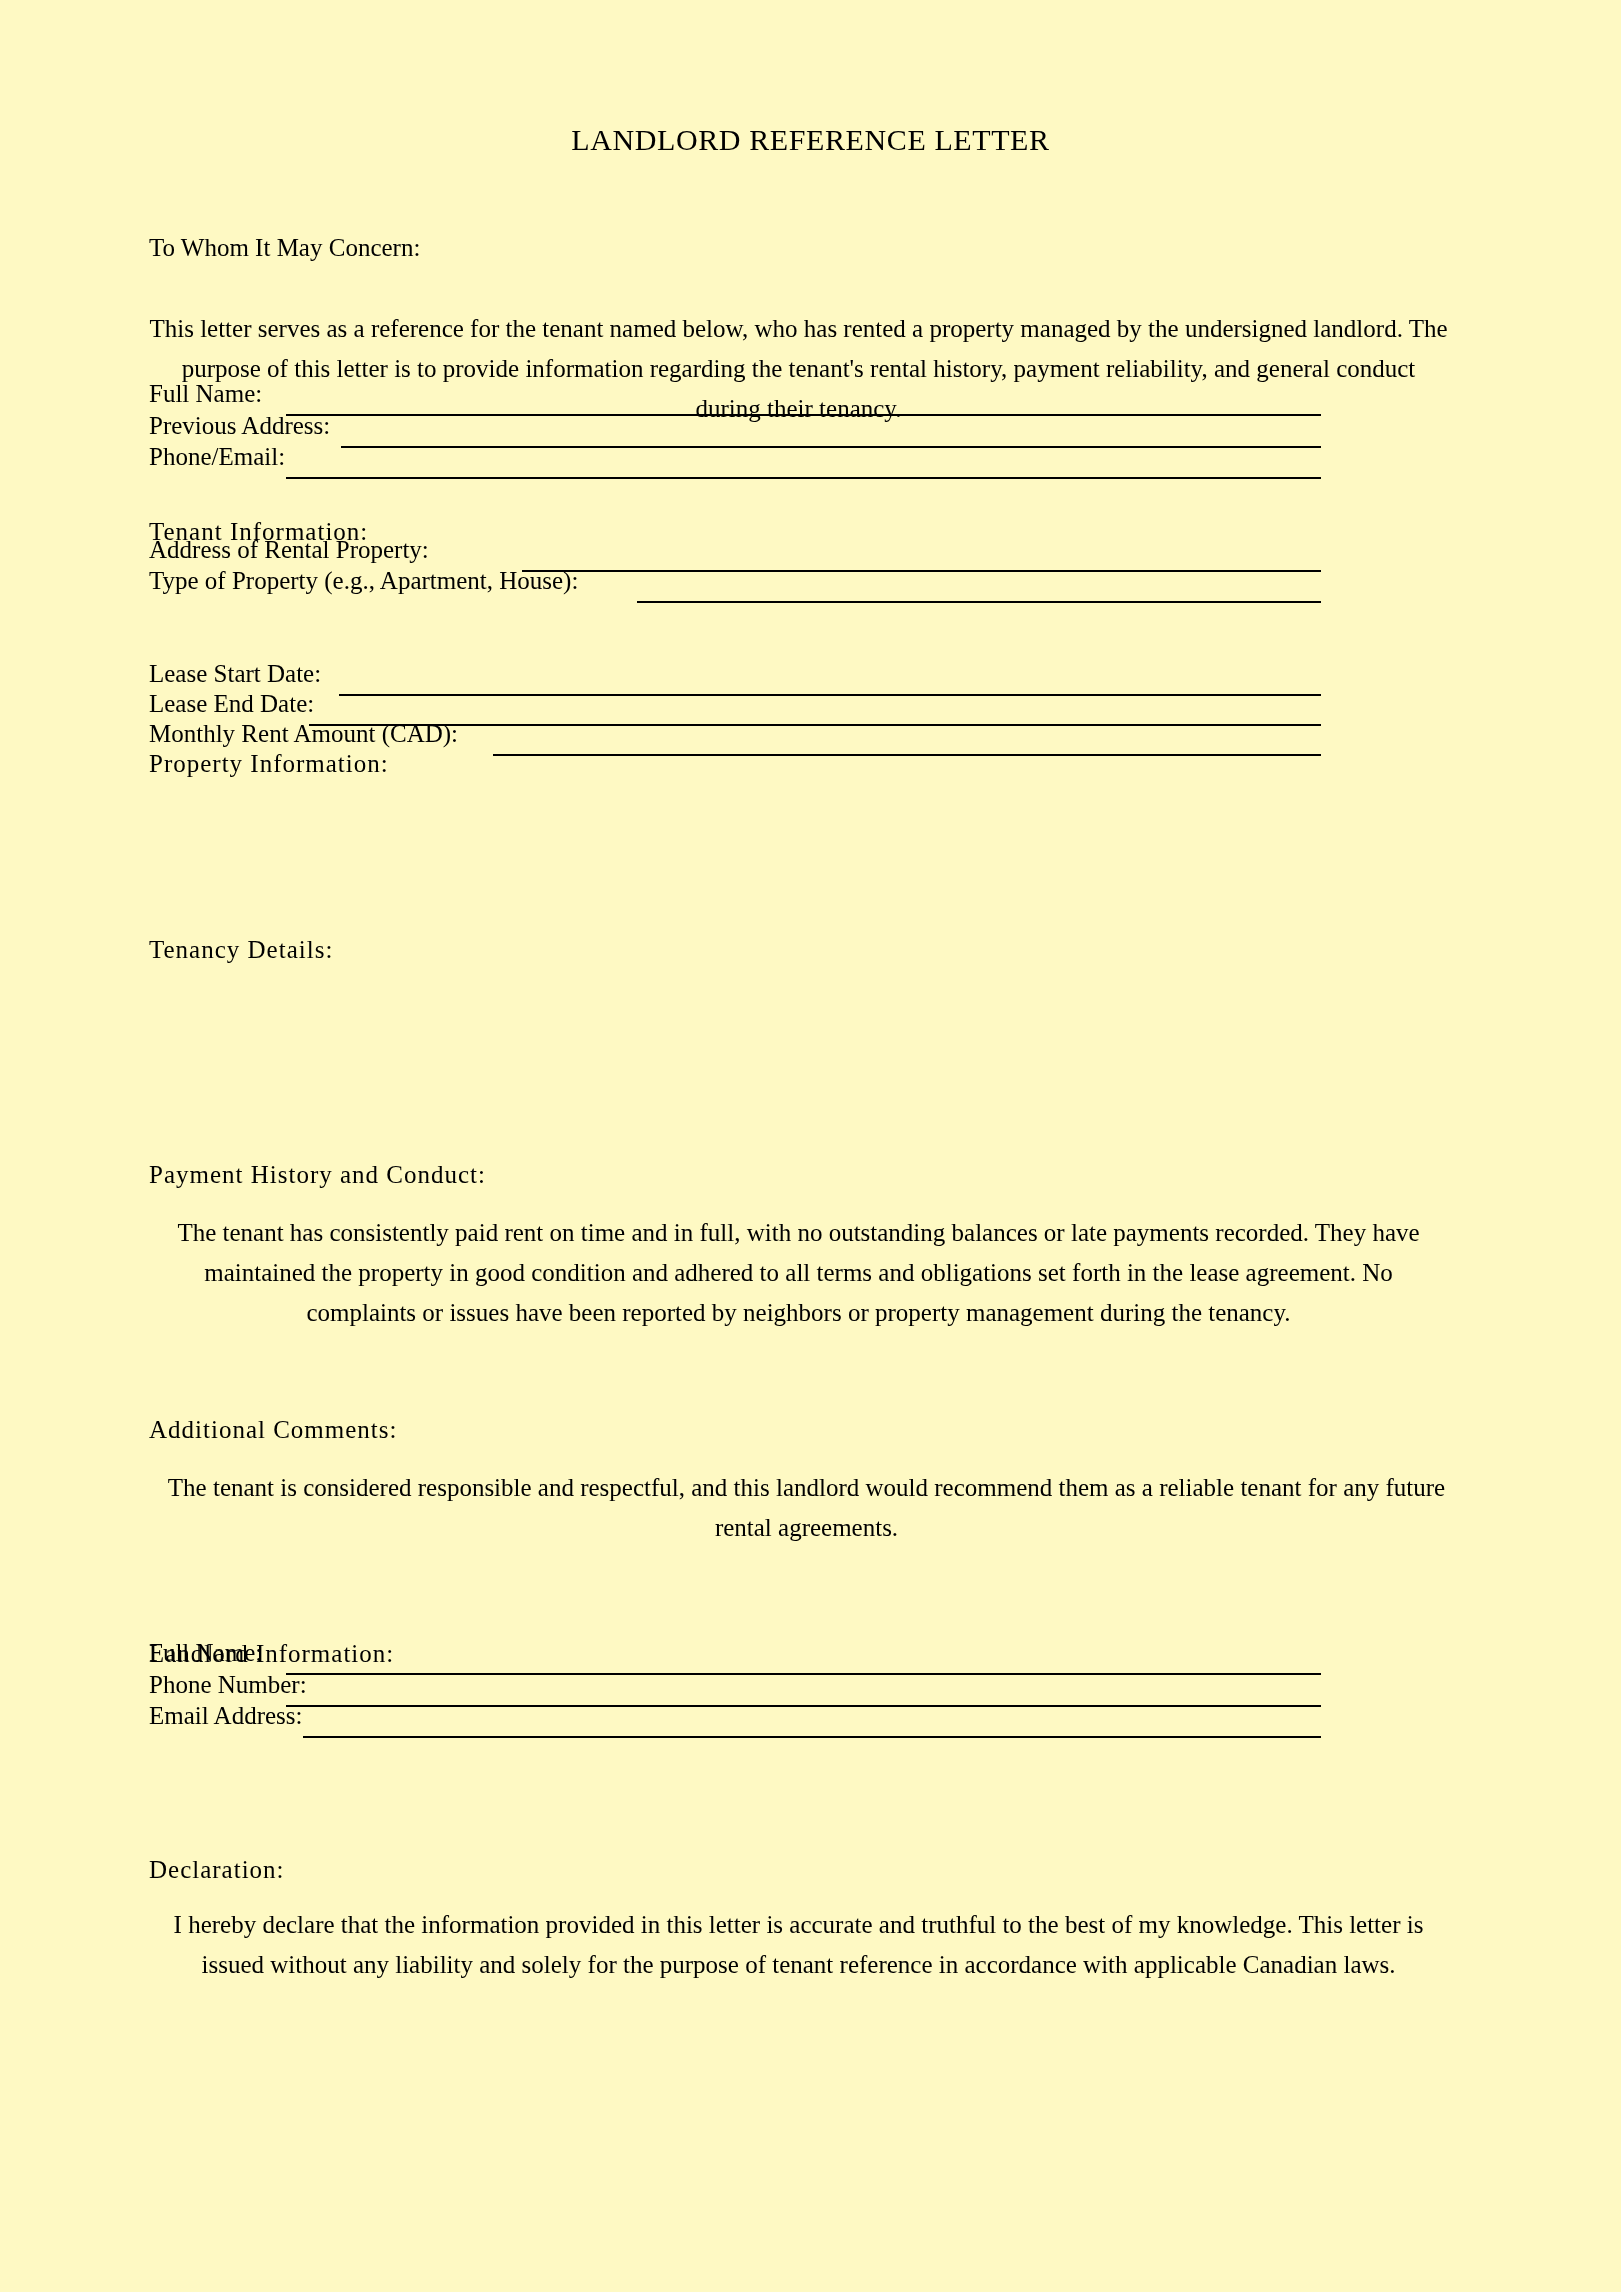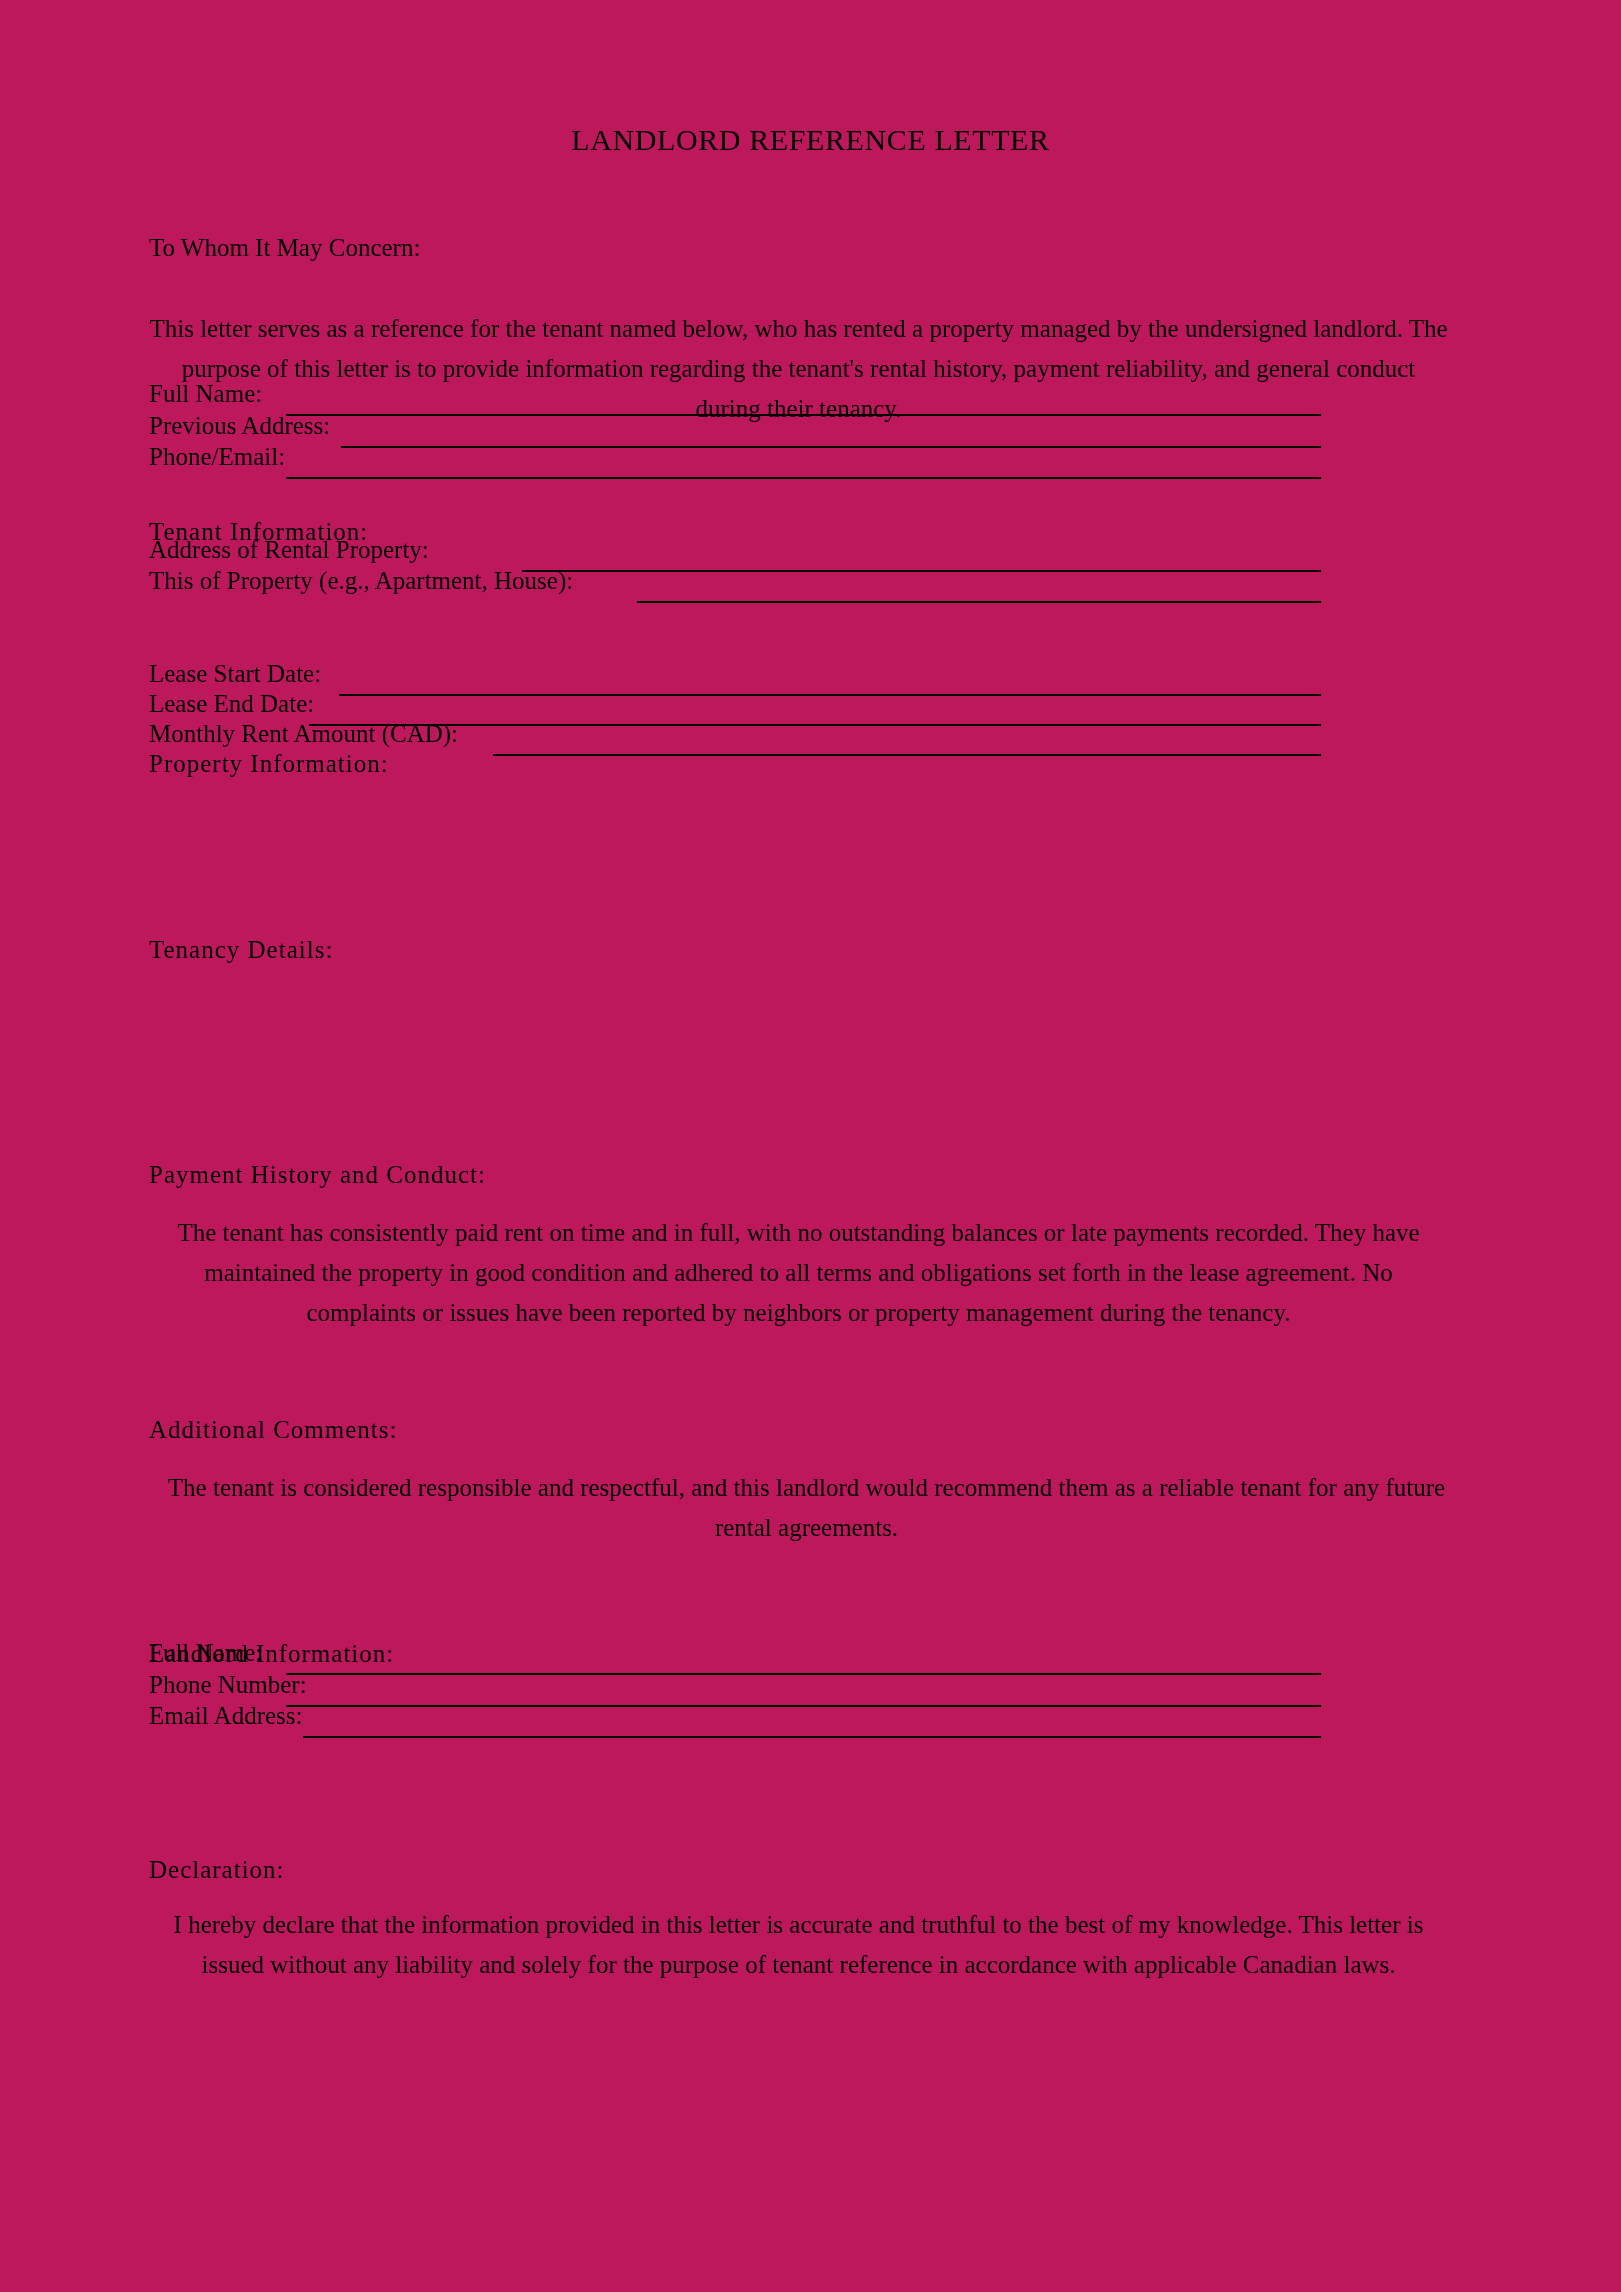--- a/index.html
+++ b/index.html
@@ -15,21 +15,21 @@
     position: relative;
     overflow: hidden;
   }
 
   .page {
     position: absolute;
     left: 0;
     top: 0;
     width: 1621px;
     height: 2293px;
-    background: #be185d;
+    background: #fef9c3;
   }
 
   
   .doc-title {
     position: absolute;
     left: 0;
     top: 123px;
     width: 1621px;
     text-align: center;
     font-size: 30px;
@@ -169,21 +169,21 @@
   </div>
 
   <div class="section-heading sh-property">Property Information:</div>
 
   <div class="field-group fg-property">
     <div class="field f-prop-address">
       <span class="field-label">Address of Rental Property:</span>
       <span class="field-rule"></span>
     </div>
     <div class="field f-prop-type">
-      <span class="field-label">This of Property (e.g., Apartment, House):</span>
+      <span class="field-label">Type of Property (e.g., Apartment, House):</span>
       <span class="field-rule"></span>
     </div>
   </div>
 
   <div class="section-heading sh-tenancy">Tenancy Details:</div>
 
   <div class="field-group fg-tenancy">
     <div class="field f-lease-start">
       <span class="field-label">Lease Start Date:</span>
       <span class="field-rule"></span>

